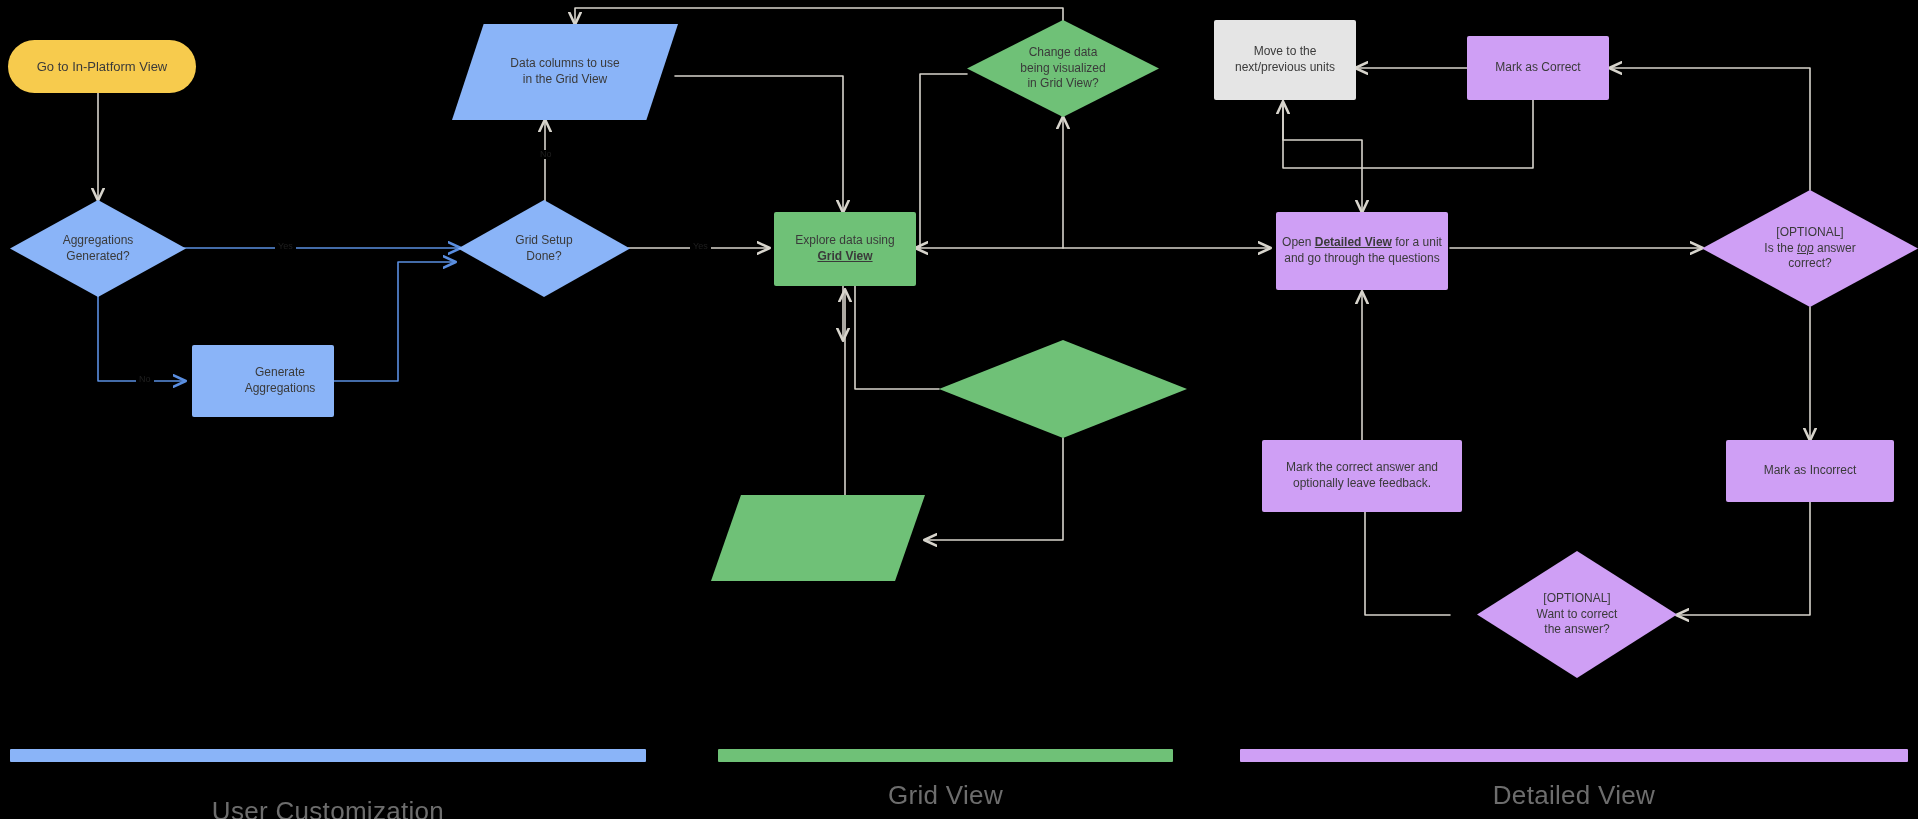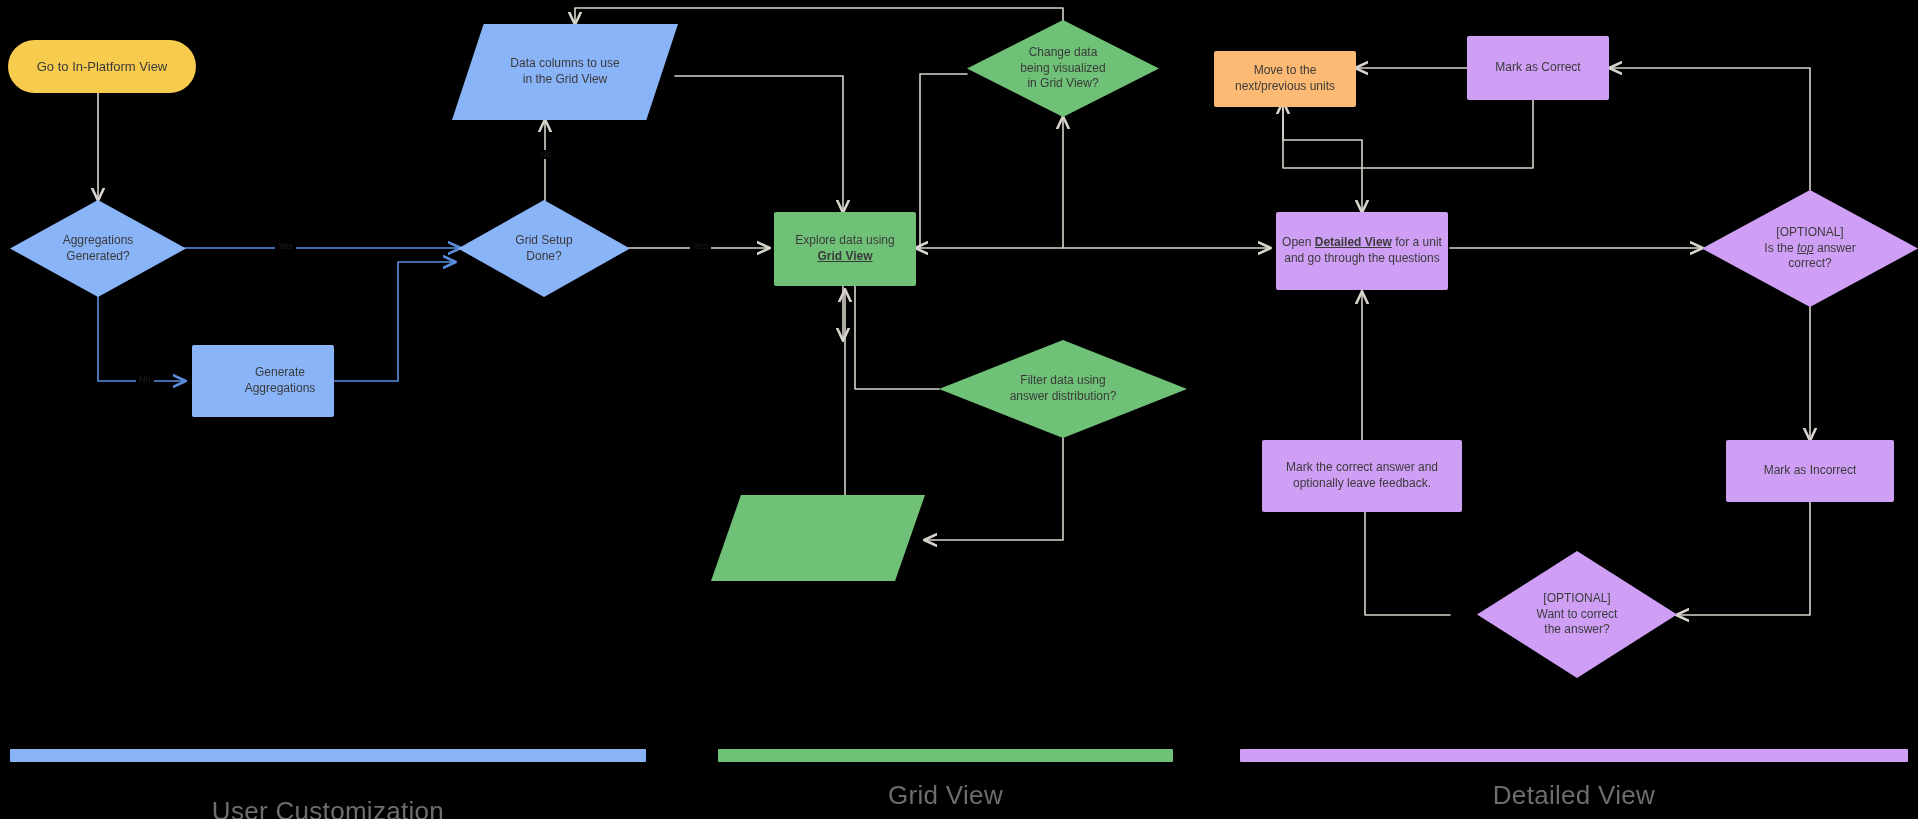--- a/index.html
+++ b/index.html
@@ -186,29 +186,27 @@
 
   <div class="node shape-diamond" style="left:967px; top:20px; width:192px; height:97px; font-size:12px;">
     <span class="dia-bg" style="background:#6FC177;"></span>
     <span class="txt" style="white-space:pre-line;">Change data
 being visualized
 in Grid View?</span>
   </div>
 
   <div class="node shape-diamond" style="left:939px; top:340px; width:248px; height:98px; font-size:12px;">
     <span class="dia-bg" style="background:#6FC177;"></span>
-    <span class="txt" style="white-space:pre-line;">Filter data using
-answer distribution?</span>
   </div>
 
   <div class="node shape-para" style="left:711px; top:495px; width:214px; height:86px; font-size:12px;">
     <span class="para-bg" style="background:#6FC177;"></span>
   </div>
 
-  <div class="node shape-rect" style="left:1214px; top:51px; width:142px; height:56px; background:#fdba74; font-size:12px;">
+  <div class="node shape-rect" style="left:1214px; top:20px; width:142px; height:80px; background:#e5e5e5; font-size:12px;">
     <span class="txt" style="white-space:pre-line;">Move to the
 next/previous units</span>
   </div>
 
   <div class="node shape-rect" style="left:1467px; top:36px; width:142px; height:64px; background:#CF9FF5; font-size:12px;">
     <span class="txt">Mark as Correct</span>
   </div>
 
   <div class="node shape-rect" style="left:1276px; top:212px; width:172px; height:78px; background:#CF9FF5; font-size:12px;">
     <span class="txt"><span>Open </span><u class="b">Detailed View</u><span> for a unit and go through the questions</span></span>

